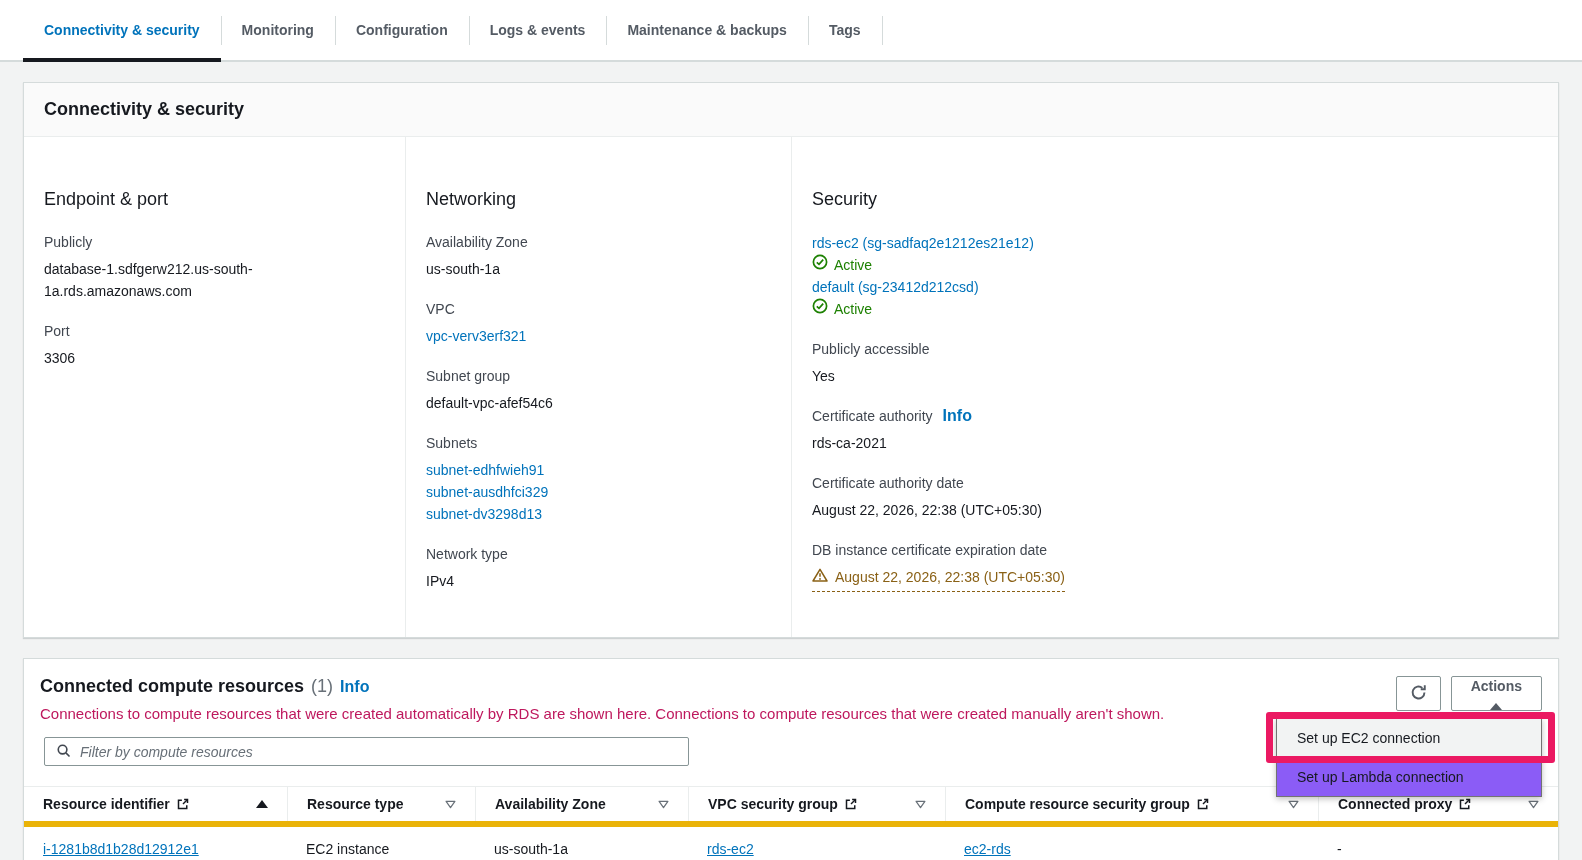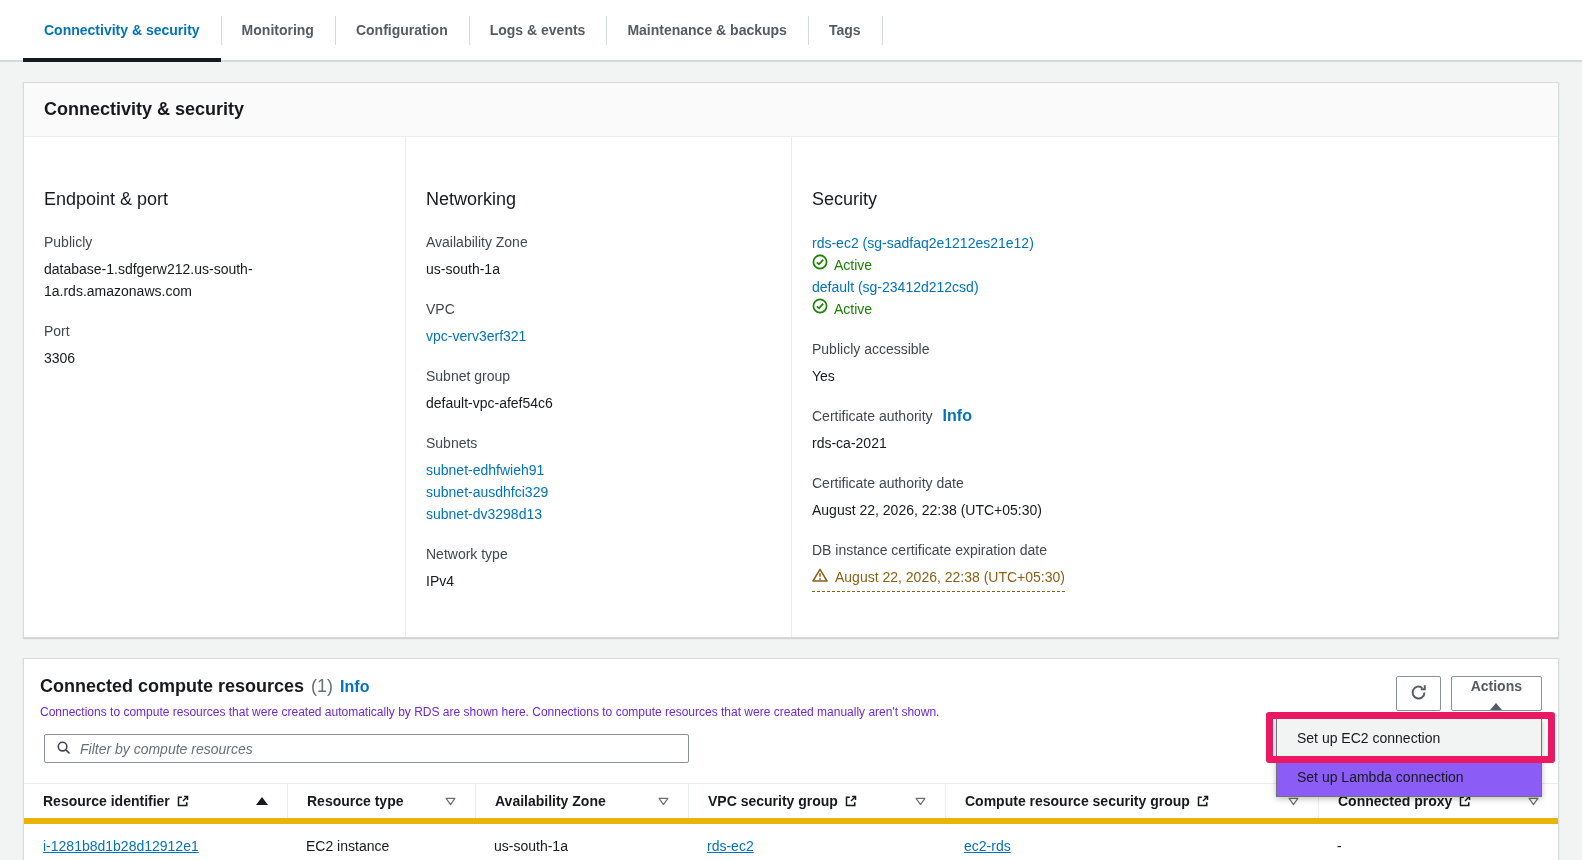--- a/index.html
+++ b/index.html
@@ -79,21 +79,21 @@
     color: #8a6116; line-height: 22px;
     border-bottom: 1px dashed #8a6116; padding-bottom: 3px;
   }
 
   
   .card2 { margin-top: 20px; position: relative; height: 213px; }
   .card2-head { padding: 17px 16px 0; display: flex; justify-content: space-between; align-items: flex-start; }
   .title-line { font-size: 18px; display: flex; align-items: baseline; gap: 7px; }
   .title-line .t { font-weight: bold; color: #16191f; }
   .title-line .count { font-weight: 400; color: #687078; }
-  .desc { font-size: 12px; color: #6d28d9; margin-top: 8px; text-align: right; }
+  .desc { font-size: 15px; color: #be185d; margin-top: 8px; text-align: right; }
   .btn-row { display: flex; gap: 10px; position: relative; flex-shrink: 0; }
   .btn {
     height: 35px; background: #fff; border: 1px solid #879596; border-radius: 2px;
     display: flex; align-items: center; justify-content: center;
     font-weight: bold; color: #545b64; font-size: 14px; cursor: pointer; flex-direction: column;
   }
   .btn-icon { width: 45px; }
   .btn-actions { padding: 0 19px; gap: 9px; }
   .caret-up { width: 0; height: 0; border-left: 6px solid transparent; border-right: 6px solid transparent; border-bottom: 7px solid #545b64; }
 

